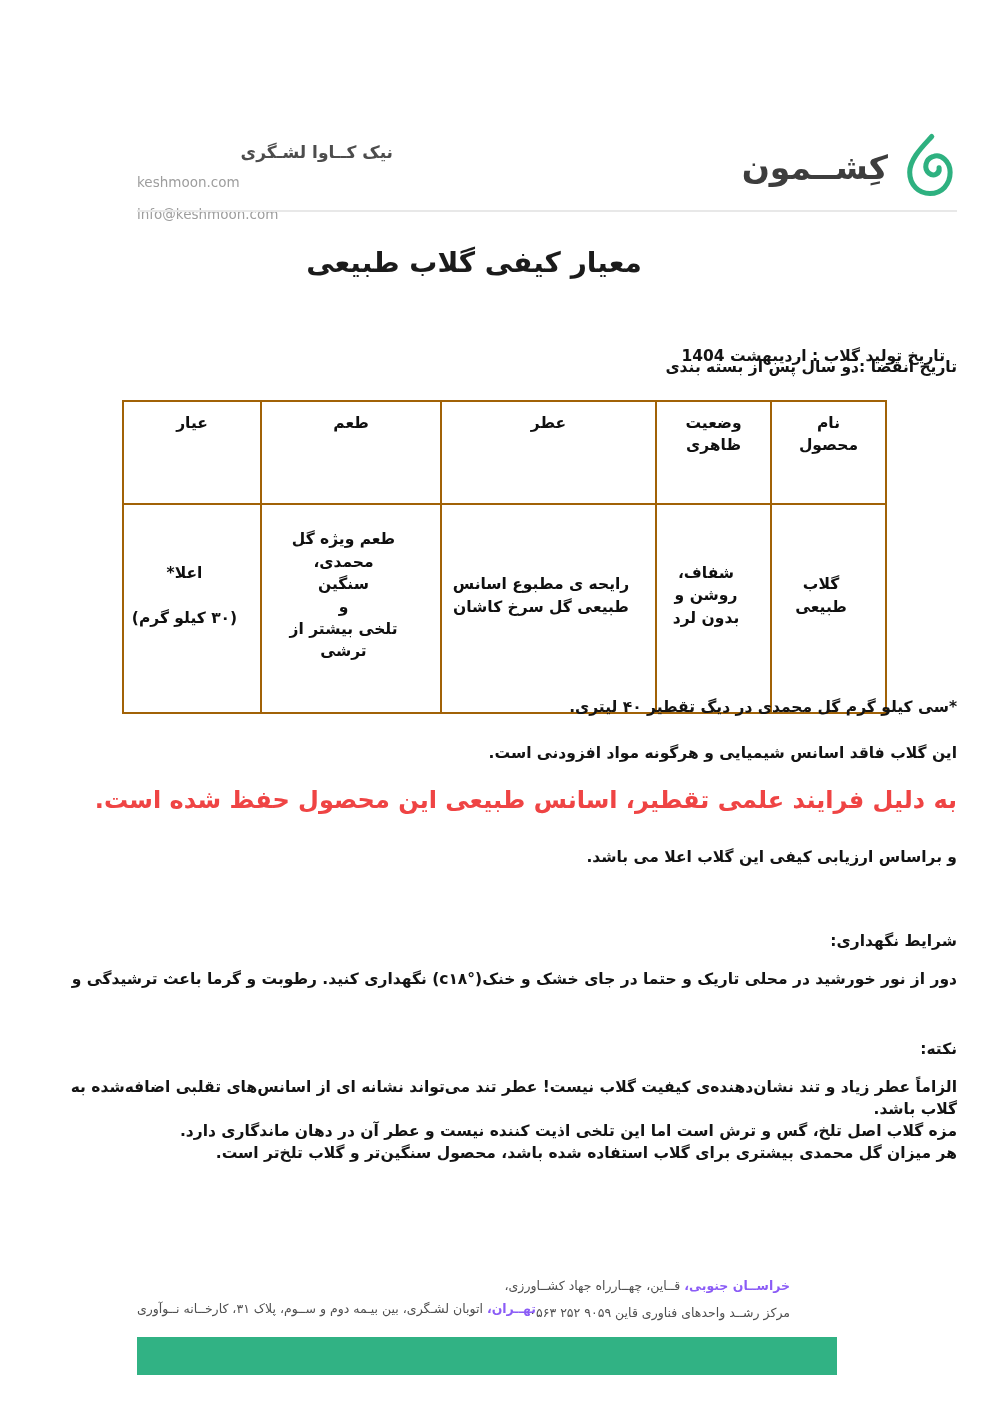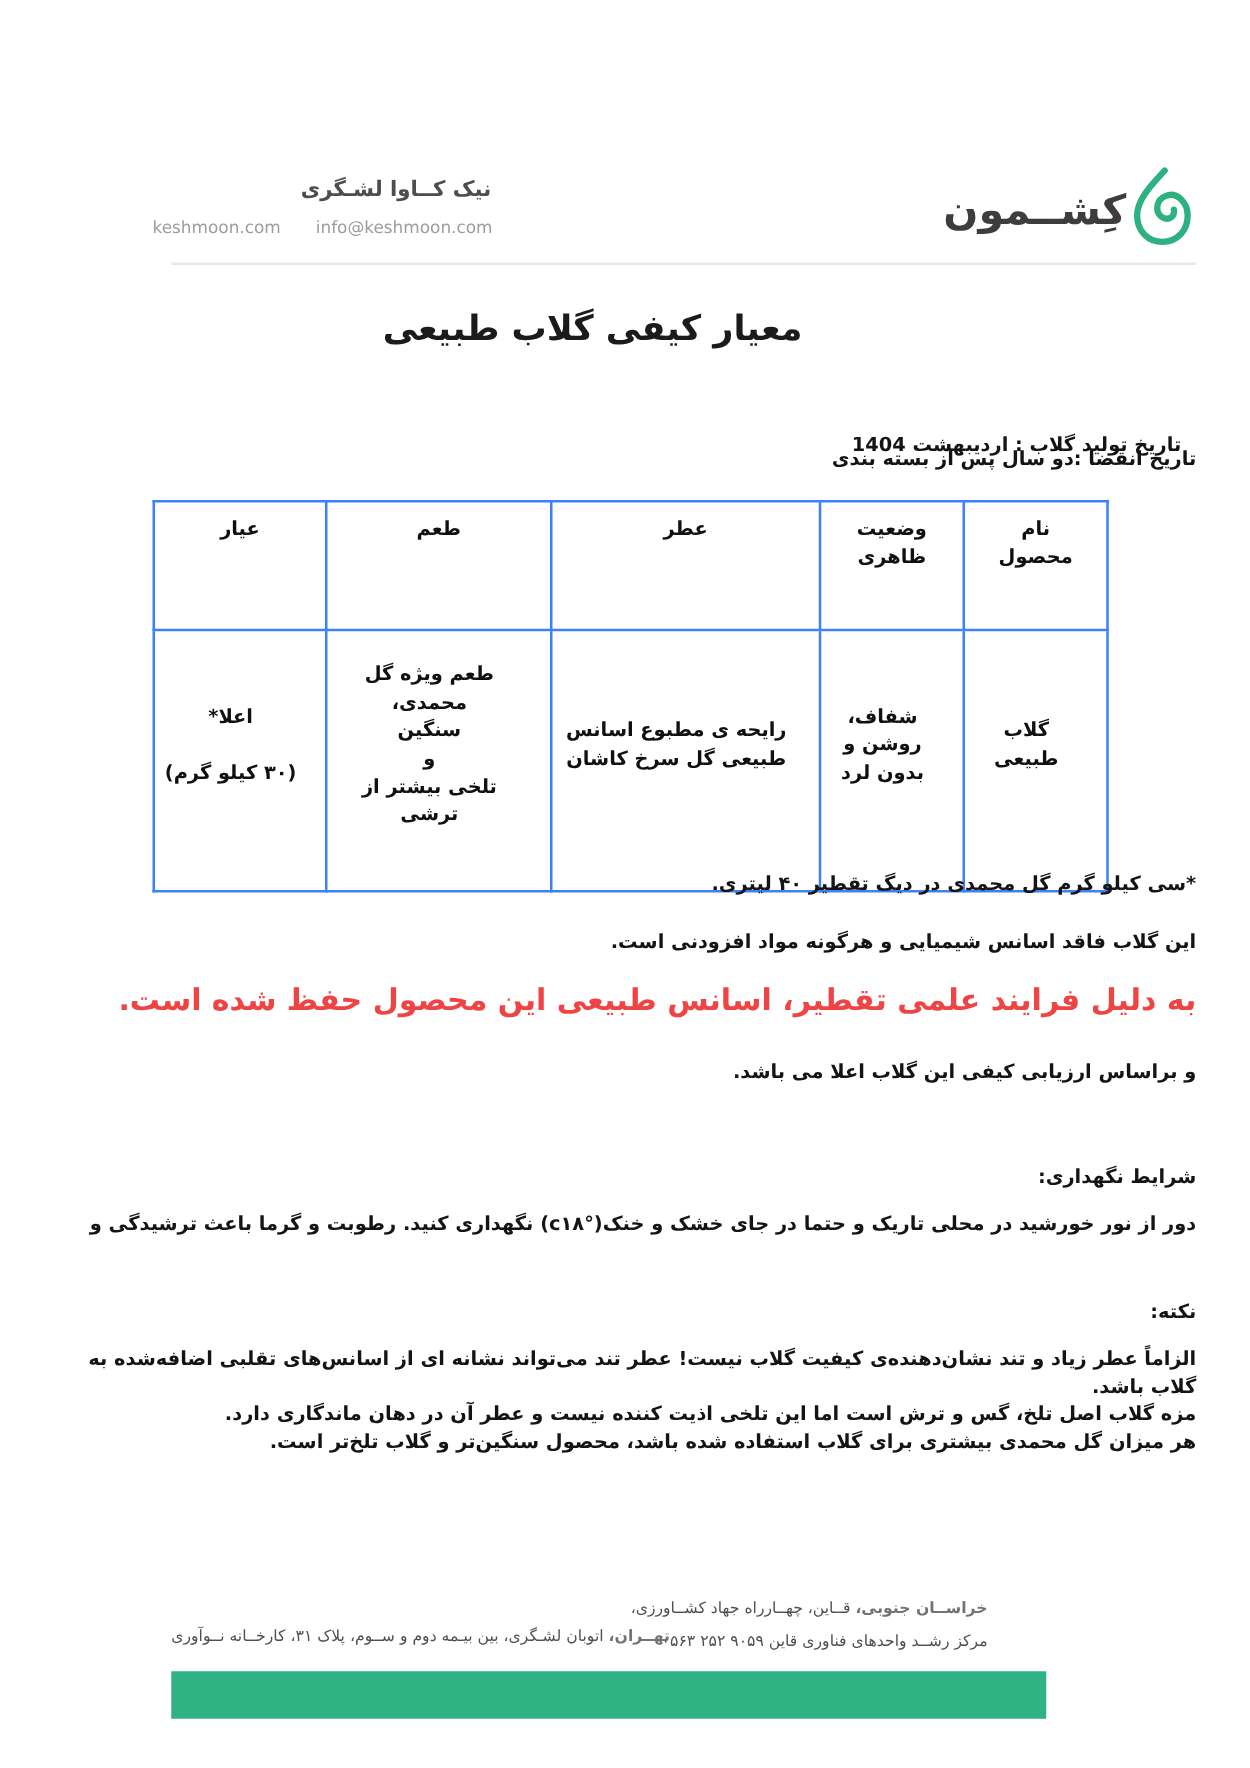--- a/index.html
+++ b/index.html
@@ -1,56 +1,56 @@
 <!DOCTYPE html>
 <html><head>
 <meta charset="utf-8">
 <style>
   html,body{margin:0;padding:0;background:#ffffff;}
   .page{
     position:relative;width:1000px;height:1414px;background:#fff;overflow:hidden;
     font-family:"DejaVu Sans",sans-serif;color:#1b1b1b;
   }
   
-  .logo{position:absolute;top:131px;right:43px;display:flex;align-items:center;gap:0;direction:rtl;}
+  .logo{position:absolute;top:131px;right:43px;display:flex;align-items:center;gap:13px;direction:rtl;}
   .logo-word{font-size:33px;font-weight:700;color:#3d3d3d;letter-spacing:0;}
   .partner{position:absolute;top:142px;left:137px;width:256px;text-align:right;direction:rtl;
     font-size:17px;font-weight:700;color:#4d4d4d;}
-  .contact{position:absolute;top:174px;left:122px;font-size:13.5px;color:#9d9d9d;display:flex;gap:28px;}
+  .contact{position:absolute;top:174px;left:137px;font-size:13.5px;color:#9d9d9d;display:flex;gap:16px;flex-direction:column;}
   .divider{position:absolute;top:210px;left:137px;width:820px;height:2px;background:#e8e8e8;}
   
   .title{position:absolute;top:246px;left:4px;width:940px;text-align:center;
     font-size:28px;font-weight:800;direction:rtl;}
   .line{position:absolute;direction:rtl;font-size:15.5px;font-weight:700;white-space:nowrap;color:#141414;}
   .date1{top:308px;right:55px;margin-top:39px;}
   .date2{top:358px;right:43px;}
   
   .qtable{position:absolute;top:400px;left:122px;border-collapse:collapse;direction:rtl;
     font-size:15.5px;font-weight:700;color:#101010;table-layout:fixed;}
-  .qtable th,.qtable td{border:2px solid #3b82f6;white-space:pre-line;text-align:center;line-height:1.45;}
+  .qtable th,.qtable td{border:2px solid #a16207;white-space:pre-line;text-align:center;line-height:1.45;}
   .qtable thead th{height:90px;vertical-align:top;padding-top:10px;}
   .qtable tbody td{height:181px;vertical-align:middle;padding:0 21px 26px 6px;}
   
   .fn1{top:698px;right:43px;}
   .fn2{top:744px;right:43px;}
   .statement{position:absolute;top:786px;right:43px;direction:rtl;font-size:24px;font-weight:800;
     white-space:nowrap;color:#ef4444;}
   .basis{top:848px;right:43px;}
   .storage-title{top:932px;right:43px;}
   .storage1{top:970px;right:43px;}
   .storage2{position:absolute;top:1000px;left:40px;direction:rtl;font-size:15.5px;font-weight:700;
     white-space:nowrap;color:#141414;}
   .note-title{top:1040px;right:43px;}
   .notes{position:absolute;top:1076px;right:43px;left:40px;direction:rtl;text-align:right;
     font-size:15.5px;font-weight:700;line-height:22px;color:#141414;}
   .notes .note-item{white-space:pre-line;}
   
   .footer-right{position:absolute;top:1272px;right:210px;direction:rtl;text-align:right;
     font-size:12.5px;color:#4f4f4f;line-height:27px;white-space:nowrap;}
-  .footer-right b,.footer-left b{color:#737373;}
+  .footer-right b,.footer-left b{color:#8b5cf6;}
   .phone{direction:ltr;unicode-bidi:embed;display:inline-block;margin-left:6px;}
   .footer-left{position:absolute;top:1301px;left:137px;direction:rtl;font-size:12.5px;
     color:#4f4f4f;white-space:nowrap;}
   .greenbar{position:absolute;top:1337px;left:137px;width:700px;height:38px;background:#31b284;}
 </style>
 </head>
 <body>
 
 <div class="page">
 

